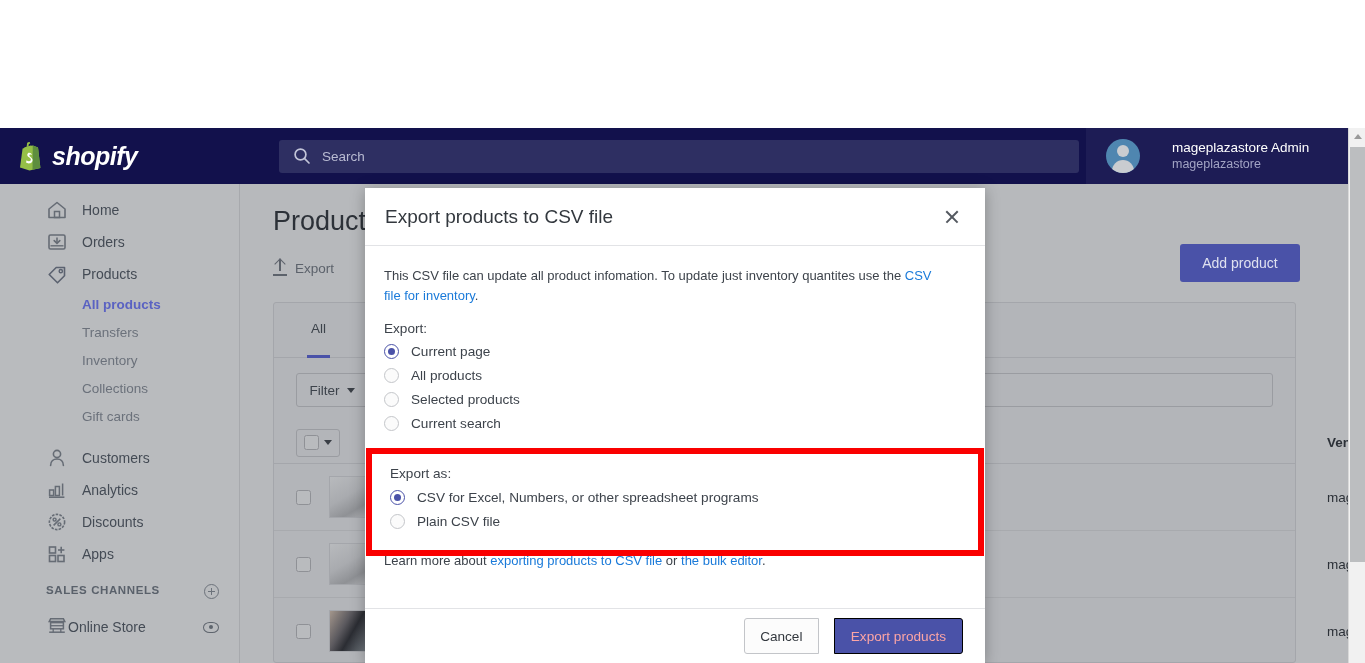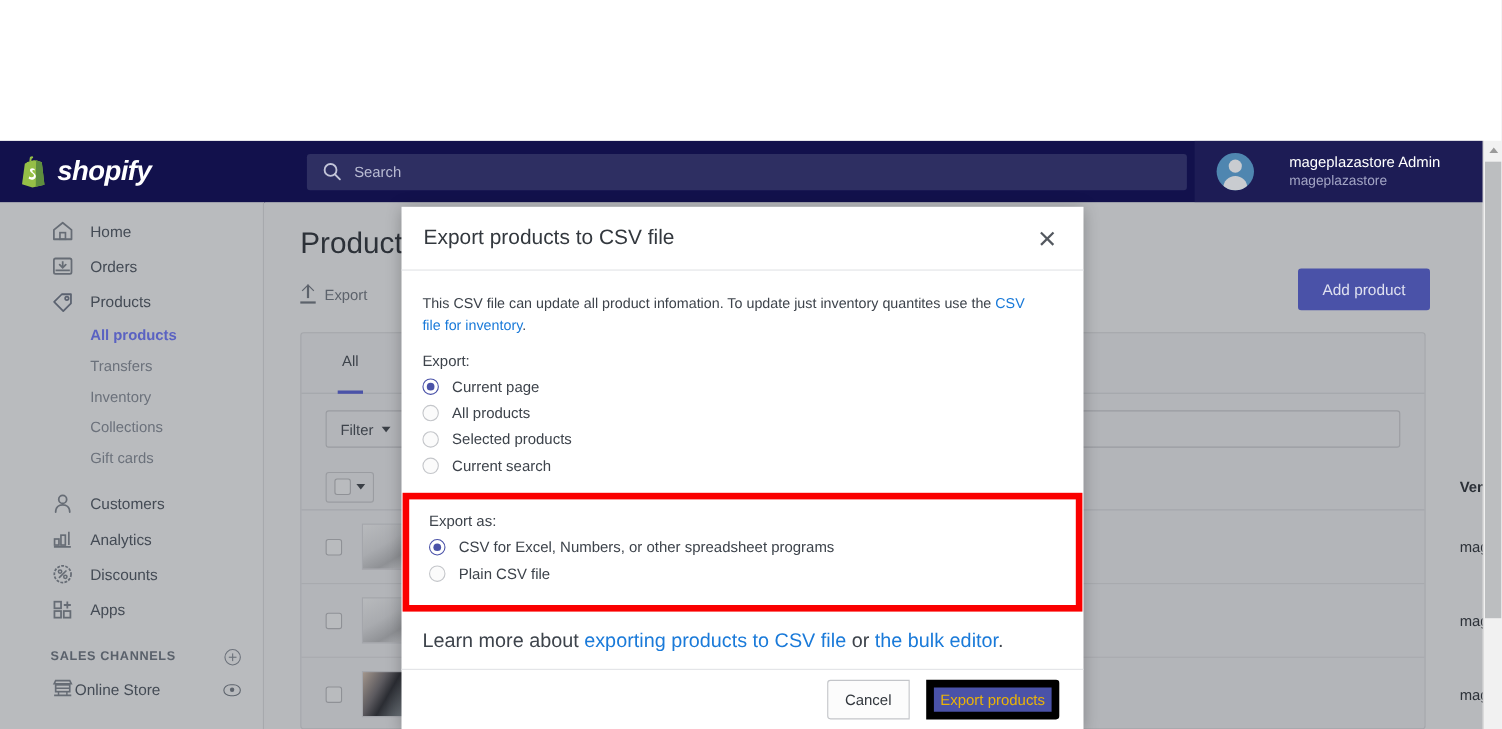--- a/index.html
+++ b/index.html
@@ -35,21 +35,21 @@
   #acct-store { color:#a2a4c4; font-size:12.5px; }
 
   
   #sidebar { position:absolute; top:56px; left:0; width:240px; height:479px; background:#b9bbbe; border-right:1px solid #a7a9ad; }
   .nav-item { height:32px; display:flex; align-items:center; padding-left:18px; color:#444b55; font-size:14px; }
   .nav-item .ico { width:22px; height:22px; margin-right:14px; position:relative; flex:none; }
   .nav-sub { height:28px; display:flex; align-items:center; padding-left:54px; color:#6b717b; font-size:13.5px; }
   .nav-sub.active { color:#5a62c2; font-weight:bold; }
   #nav-top { padding-top:10px;padding-left:28px; }
   .nav-gap { height:12px; }
-  #sales-header { height:26px; display:flex; align-items:center; justify-content:space-between;
+  #sales-header { height:26px; display:flex; justify-content:space-between;
                   padding:0 20px 0 18px; color:#5a616b; font-size:11.5px; font-weight:bold; letter-spacing:0.6px; margin-top:14px;gap:20px; }
   .circle-plus { width:15px; height:15px; border:1.4px solid #6c727b; border-radius:50%; position:relative; }
   .circle-plus::before, .circle-plus::after { content:""; position:absolute; background:#6c727b; }
   .circle-plus::before { left:3px; top:6px; width:7px; height:1.4px; }
   .circle-plus::after { top:3px; left:6px; height:7px; width:1.4px; }
   #online-store-row { height:34px; display:flex; align-items:center; padding:0 20px 0 18px; color:#444b55; font-size:14px; }
   .eye { width:16px; height:11px; border:1.5px solid #5e646d; border-radius:50% / 60%; position:relative; margin-left:auto; }
   .eye::after { content:""; position:absolute; top:2px; left:5px; width:4px; height:4px; border-radius:50%; background:#5e646d; }
 
   
@@ -101,27 +101,27 @@
   #intro { font-size:13px; color:#3d434b; line-height:1.52; width:566px; }
   .lnk { color:#1a7ad9; text-decoration:none; }
   .section-label { font-size:13.6px; color:#3d434b; margin-top:15px; margin-bottom:4px; }
   .radio-row { display:flex; align-items:center; height:24px; }
   .radio { width:15px; height:15px; border-radius:50%; border:1.5px solid #c4c6ca; background:#fbfbfb; margin-right:12px; position:relative; flex:none; }
   .radio.on { border:1.5px solid #4a52a8; background:#ffffff; }
   .radio.on::after { content:""; position:absolute; top:3px; left:3px; width:7px; height:7px; border-radius:50%; background:#4a52a8; }
   .radio-label { font-size:13.6px; color:#3d434b; }
   #export-as-box { position:absolute; top:260px; left:1px; width:618px; height:108px; border:6px solid #fa0000; background:#ffffff; }
   #export-as-inner { padding:12px 0 0 18px; }
-  #learn-more { position:absolute; top:384px; left:19px; font-size:18px; color:#3d434b; }
+  #learn-more { position:absolute; top:365px; left:19px; font-size:13px; color:#3d434b; }
   #modal-foot { position:absolute; top:420px; left:0; width:620px; height:55px; border-top:1px solid #e2e3e6;
                 display:flex; align-items:center; justify-content:flex-end; padding-right:22px; gap:15px; }
   #cancel-btn { width:75px; height:36px; background:#fcfcfc; border:1px solid #c3c5c9; border-radius:3px 0 0 3px;
                 font-size:13.6px; color:#33383e; cursor:pointer; font-family:"Liberation Sans", sans-serif; }
-  #export-btn { height:36px; padding:0 6px; background:#4a52a8; border:7px solid #000000; border-radius:0 3px 3px 0;
-                font-size:13.6px; color:#eab308; cursor:pointer; font-family:"Liberation Sans", sans-serif; }
+  #export-btn { height:36px; padding:0 16px; background:#4a52a8; border:1px solid #000000; border-radius:0 3px 3px 0;
+                font-size:13.6px; color:#fca5a5; cursor:pointer; font-family:"Liberation Sans", sans-serif; }
 </style>
 </head>
 <body>
 
 <div id="screen">
 
   <div id="top-blank"></div>
 
   <div id="app">
 

